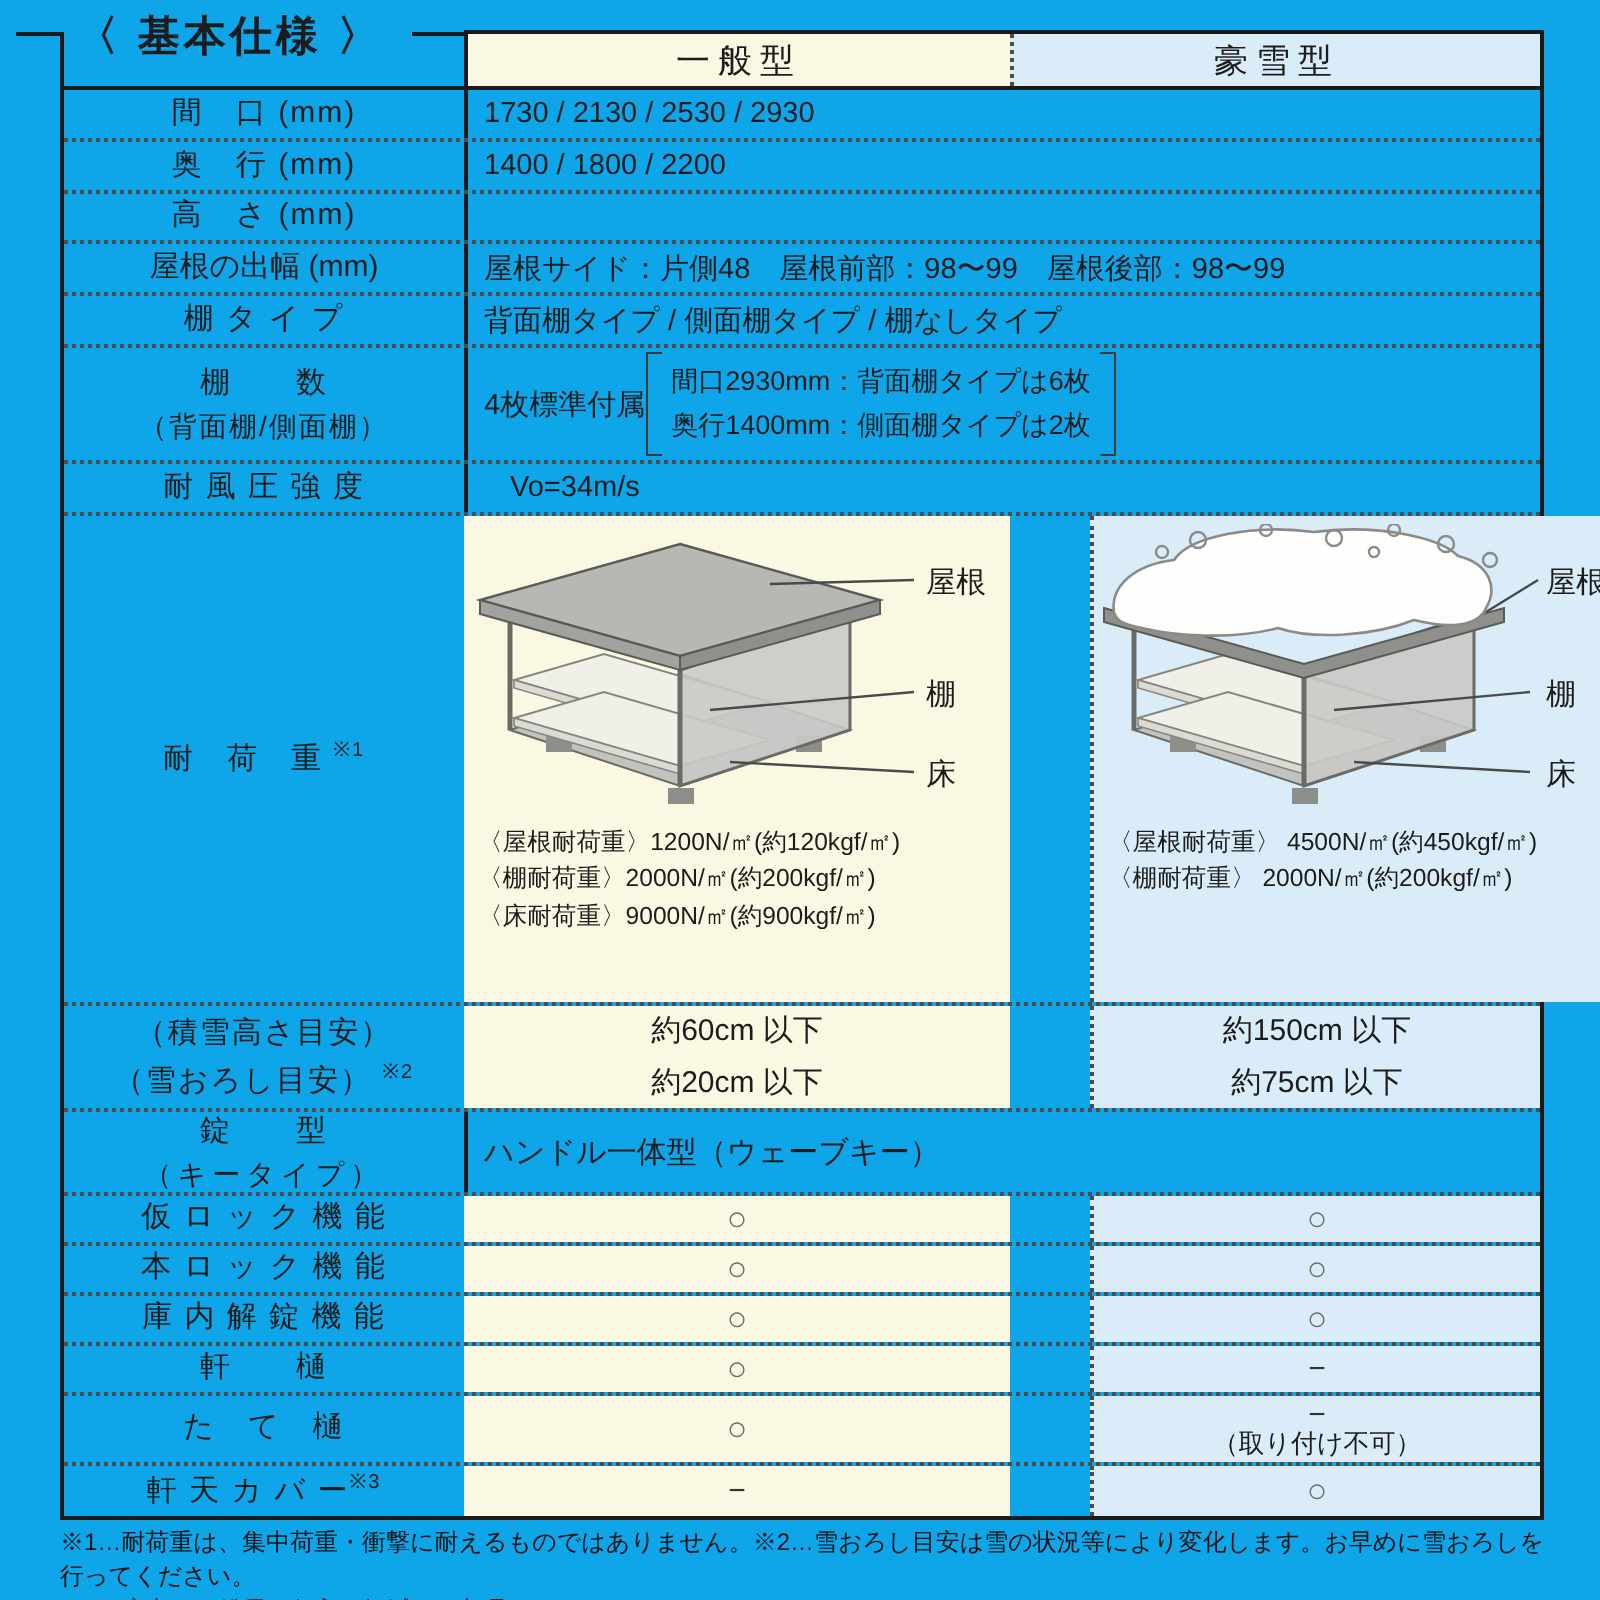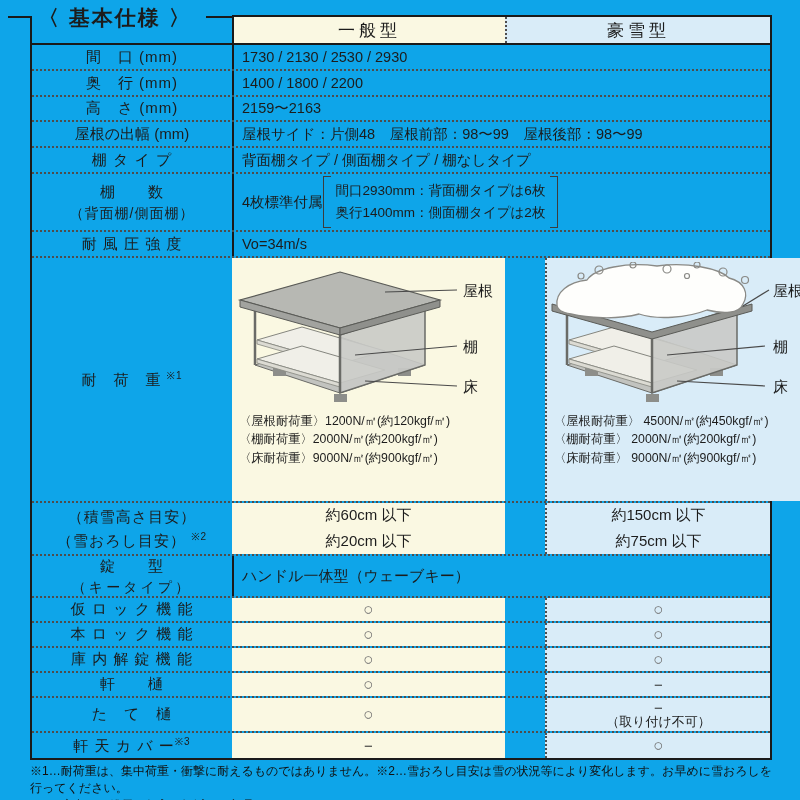--- a/index.html
+++ b/index.html
@@ -69,21 +69,20 @@
       <div class="val">1730 / 2130 / 2530 / 2930</div>
     </div>
 
     <div class="row" style="height:26px;">
       <div class="lbl">奥　行 (mm)</div>
       <div class="val">1400 / 1800 / 2200</div>
     </div>
 
     <div class="row" style="height:25px;">
       <div class="lbl">高　さ (mm)</div>
-      <div class="val">2159〜2163</div>
     </div>
 
     <div class="row" style="height:26px;">
       <div class="lbl" style="letter-spacing:0;">屋根の出幅 (mm)</div>
       <div class="val">屋根サイド：片側48　屋根前部：98〜99　屋根後部：98〜99</div>
     </div>
 
     <div class="row" style="height:26px;">
       <div class="lbl">棚 タ イ プ</div>
       <div class="val">背面棚タイプ / 側面棚タイプ / 棚なしタイプ</div>
@@ -96,21 +95,21 @@
       </div>
       <div class="val">
         <span>4枚標準付属</span>
         <span class="bracket">
           <div class="bl">間口2930mm：背面棚タイプは6枚</div>
           <div class="bl">奥行1400mm：側面棚タイプは2枚</div>
         </span>
       </div>
     </div>
 
-    <div class="row" style="height:26px;">
+    <div class="row" style="height:26px;gap:13px;">
       <div class="lbl">耐 風 圧 強 度</div>
       <div class="val">Vo=34m/s</div>
     </div>
 
     <div class="row" style="height:245px;">
       <div class="lbl">
         <span><span>耐　荷　重</span>&nbsp;<sup>※1</sup></span>
       </div>
       <div class="val2">
         <div class="cg loadcell">
@@ -168,21 +167,20 @@
             <line x1="196" y1="44" x2="222" y2="28" stroke="#4a4a4a" stroke-width="1.2"></line>
             <text x="226" y="34" font-size="15" fill="#1c1c1c">屋根</text>
             <line x1="120" y1="93" x2="218" y2="84" stroke="#4a4a4a" stroke-width="1.2"></line>
             <text x="226" y="90" font-size="15" fill="#1c1c1c">棚</text>
             <line x1="130" y1="119" x2="218" y2="124" stroke="#4a4a4a" stroke-width="1.2"></line>
             <text x="226" y="130" font-size="15" fill="#1c1c1c">床</text>
           </svg>
           <div class="loadtxt">
             <div>〈屋根耐荷重〉 4500N/㎡(約450kgf/㎡)</div>
             <div>〈棚耐荷重〉 2000N/㎡(約200kgf/㎡)</div>
-            <div>〈床耐荷重〉 9000N/㎡(約900kgf/㎡)</div>
           </div>
         </div>
       </div>
     </div>
 
     <div class="row" style="height:53px;">
       <div class="lbl twoLine">
         <span>（積雪高さ目安）</span>
         <span><span>（雪おろし目安）</span>&nbsp;<sup>※2</sup></span>
       </div>

